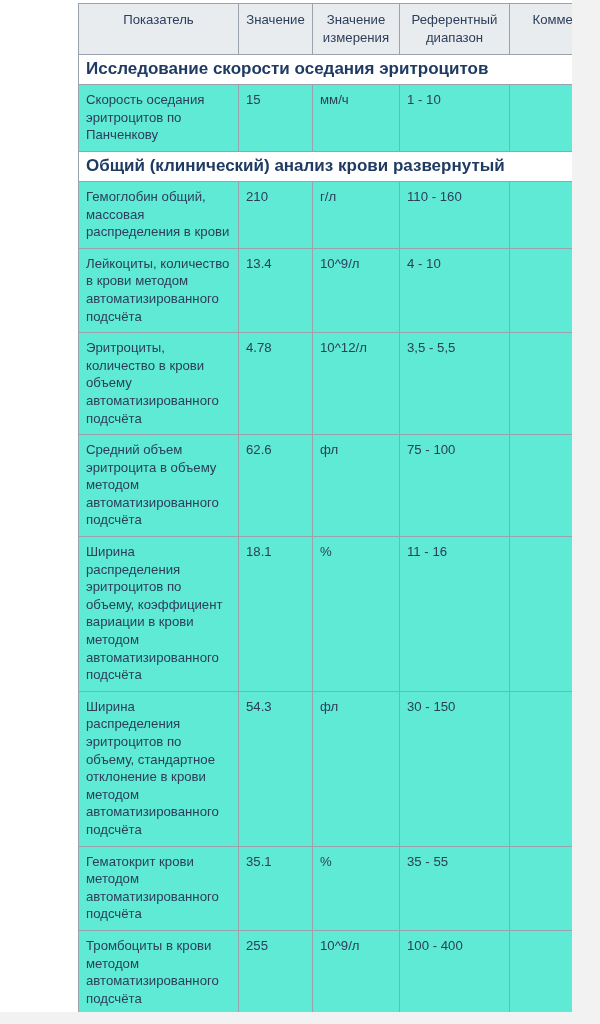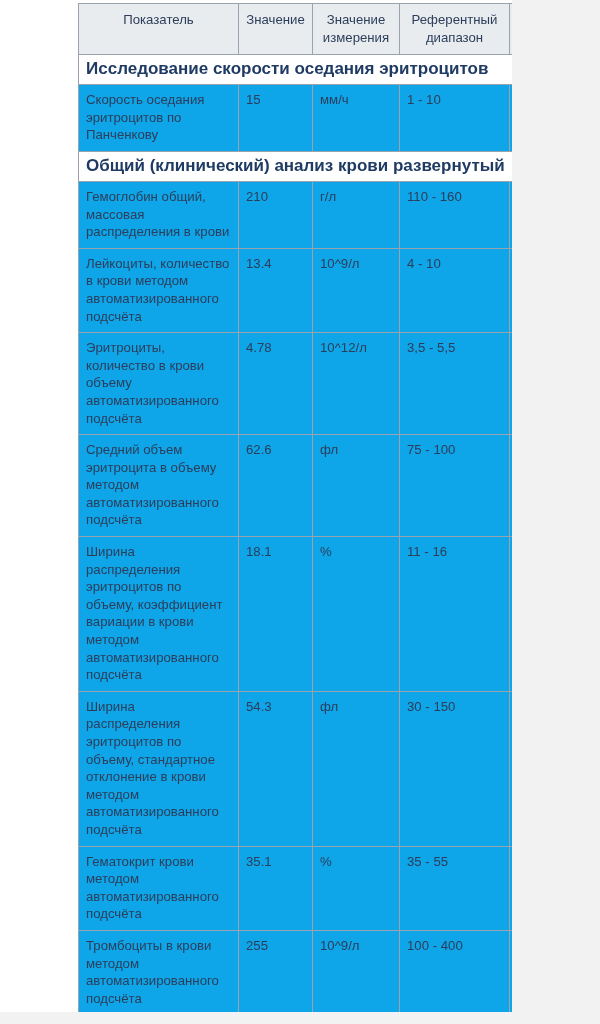--- a/index.html
+++ b/index.html
@@ -9,21 +9,21 @@
   body {
     width: 600px;
     height: 1024px;
     overflow: hidden;
     background: #f2f2f2;
     font-family: "Liberation Sans", sans-serif;
     -webkit-font-smoothing: antialiased;
   }
   #viewport {
     position: relative;
-    width: 512px;
+    width: 572px;
     height: 1024px;
     overflow: hidden;
     background: #f2f2f2;
   }
   #doc-surface {
     position: absolute;
     left: 0;
     top: 0;
     width: 600px;
     height: 1012px;
@@ -51,21 +51,21 @@
   table.labtable th,
   table.labtable td {
     border: 1px solid #9aa3ad;
     vertical-align: top;
     padding: 6px 7px 7px 7px;
     color: #2c3e5a;
     font-size: 13.2px;
     line-height: 17.6px;
     font-weight: normal;
     text-align: left;
-    background: #0ea5e9;
+    background: #5eead4;
     word-wrap: break-word;
     overflow-wrap: break-word;
   }
   table.labtable thead th {
     background: #e9ecef;
     text-align: center;
     font-weight: normal;
     padding-top: 7px;
     padding-bottom: 8px;
     color: #2c3e5a;

